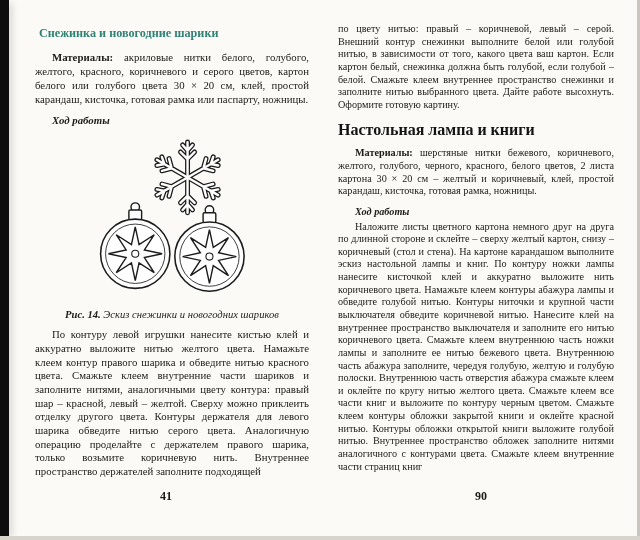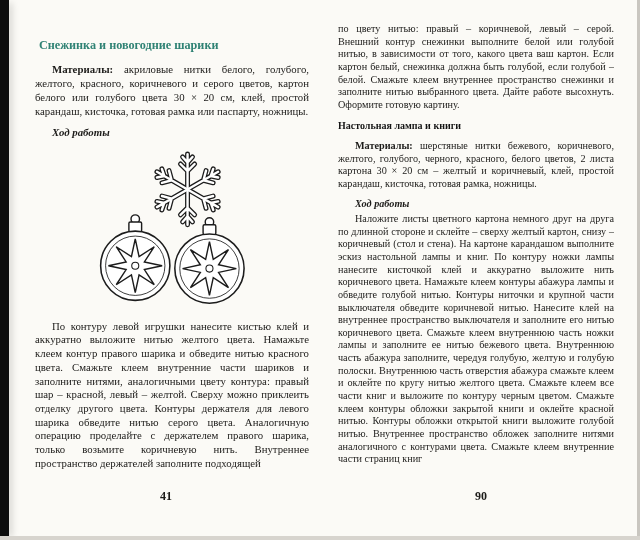--- a/index.html
+++ b/index.html
@@ -52,24 +52,24 @@
   }
   .no-indent { text-indent: 0; }
   .materials { margin-top: 4px; }
   .materials .lead { font-weight: bold; }
   .steps-label {
     font-weight: bold; font-style: italic;
     text-indent: 17px; margin: 8px 0 2px; text-align: left;
   }
   .title-accent {
     font-size: 12.2px; font-weight: bold; color: var(--accent, #2f8274);
-    margin: 12px 0 10px 4px; text-align: left;
+    margin: 0 0 10px 4px; text-align: left;
   }
   .title-dark {
-    font-size: 10px; font-weight: bold; color: #141414;
+    font-size: 16px; font-weight: bold; color: #141414;
     margin: 9px 0 7px; text-align: left;
   }
   .figure-block { text-align: center; margin: 4px 0 2px; }
   .figure-block svg { display: inline-block; }
   .fig-caption {
     text-align: center; font-size: 10.6px;
     margin: 0 0 7px; font-style: italic;
   }
   .fig-caption .cap-lead { font-weight: bold; }
   .page-num {
@@ -133,20 +133,21 @@
             <circle cx="203" cy="110" r="6" fill="#ffffff" stroke="#1c1c1c" stroke-width="2"></circle>
             <rect x="194" y="114" width="18" height="14" rx="2" fill="#ffffff" stroke="#1c1c1c" stroke-width="2"></rect>
             <circle cx="203" cy="176" r="49" fill="#ffffff" stroke="#1c1c1c" stroke-width="2.2"></circle>
             <circle cx="203" cy="176" r="42" fill="none" stroke="#1c1c1c" stroke-width="1.2"></circle>
             <use href="#star8" transform="translate(203,176)" fill="#ffffff" stroke="#1c1c1c" stroke-width="2"></use>
             <circle cx="203" cy="176" r="5" fill="none" stroke="#1c1c1c" stroke-width="1.5"></circle>
           </g>
         </svg>
       </div>
 
+      <p class="fig-caption"><span class="cap-lead">Рис. 14.</span><span> Эскиз снежинки и новогодних шариков</span></p>
 
       <p class="para">По контуру левой игрушки нанесите кистью клей и аккуратно выложите нитью желтого цвета. Намажьте клеем контур правого шарика и обведите нитью красного цвета. Смажьте клеем внутренние части шариков и заполните нитями, аналогичными цвету контура: правый шар – красной, левый – желтой. Сверху можно приклеить отделку другого цвета. Контуры держателя для левого шарика обведите нитью серого цвета. Аналогичную операцию проделайте с держателем правого шарика, только возьмите коричневую нить. Внутреннее пространство держателей заполните подходящей</p>
     </div>
 
     <div class="page-num">41</div>
   </div>
 
   <div class="page page-right">
     <div class="content">
       <p class="para no-indent">по цвету нитью: правый – коричневой, левый – серой. Внешний контур снежинки выполните белой или голубой нитью, в зависимости от того, какого цвета ваш картон. Если картон белый, снежинка должна быть голубой, если голубой – белой. Смажьте клеем внутреннее пространство снежинки и заполните нитью выбранного цвета. Дайте работе высохнуть. Оформите готовую картину.</p>

